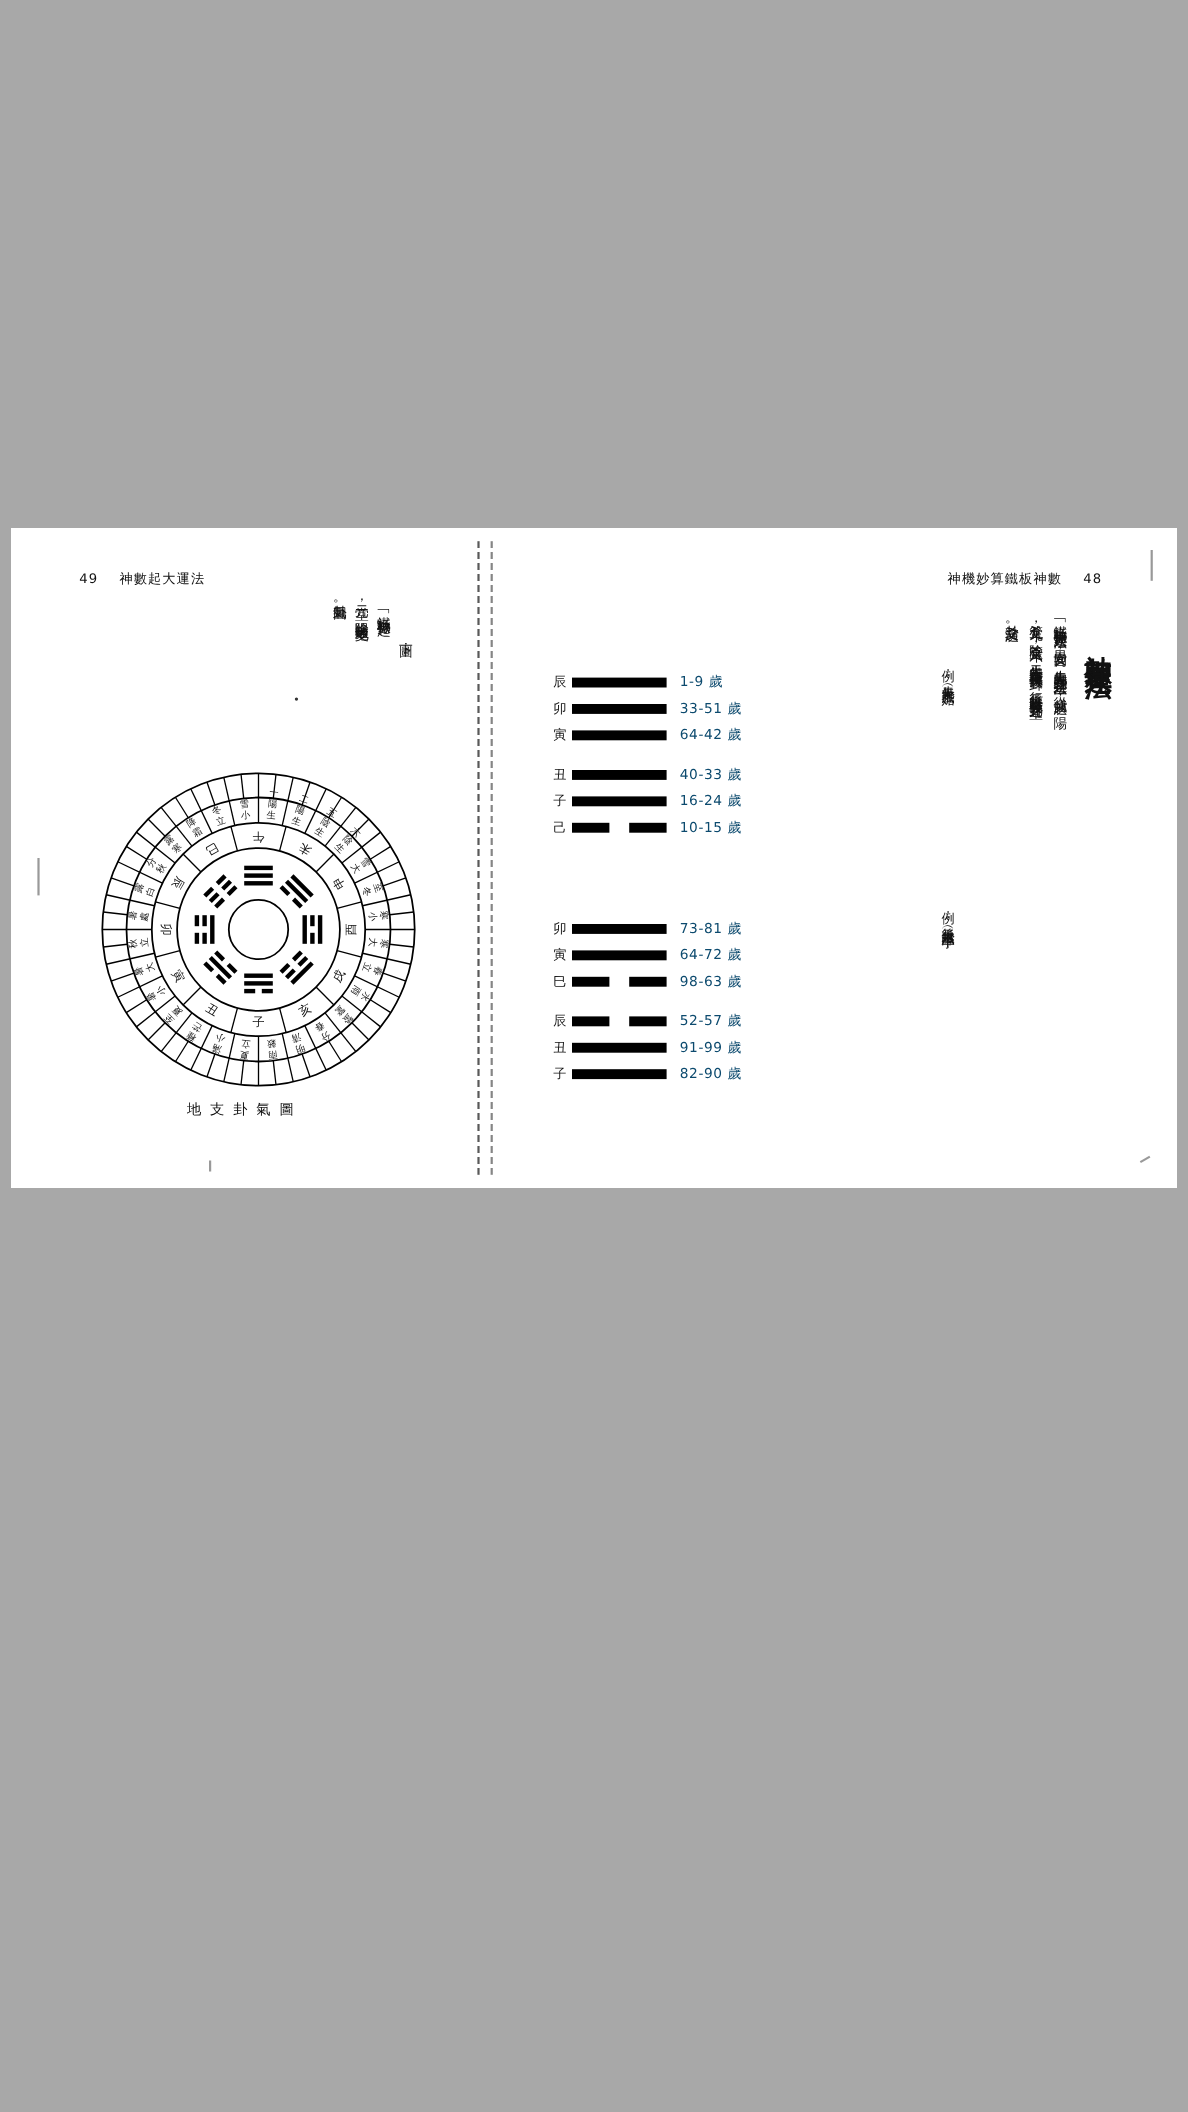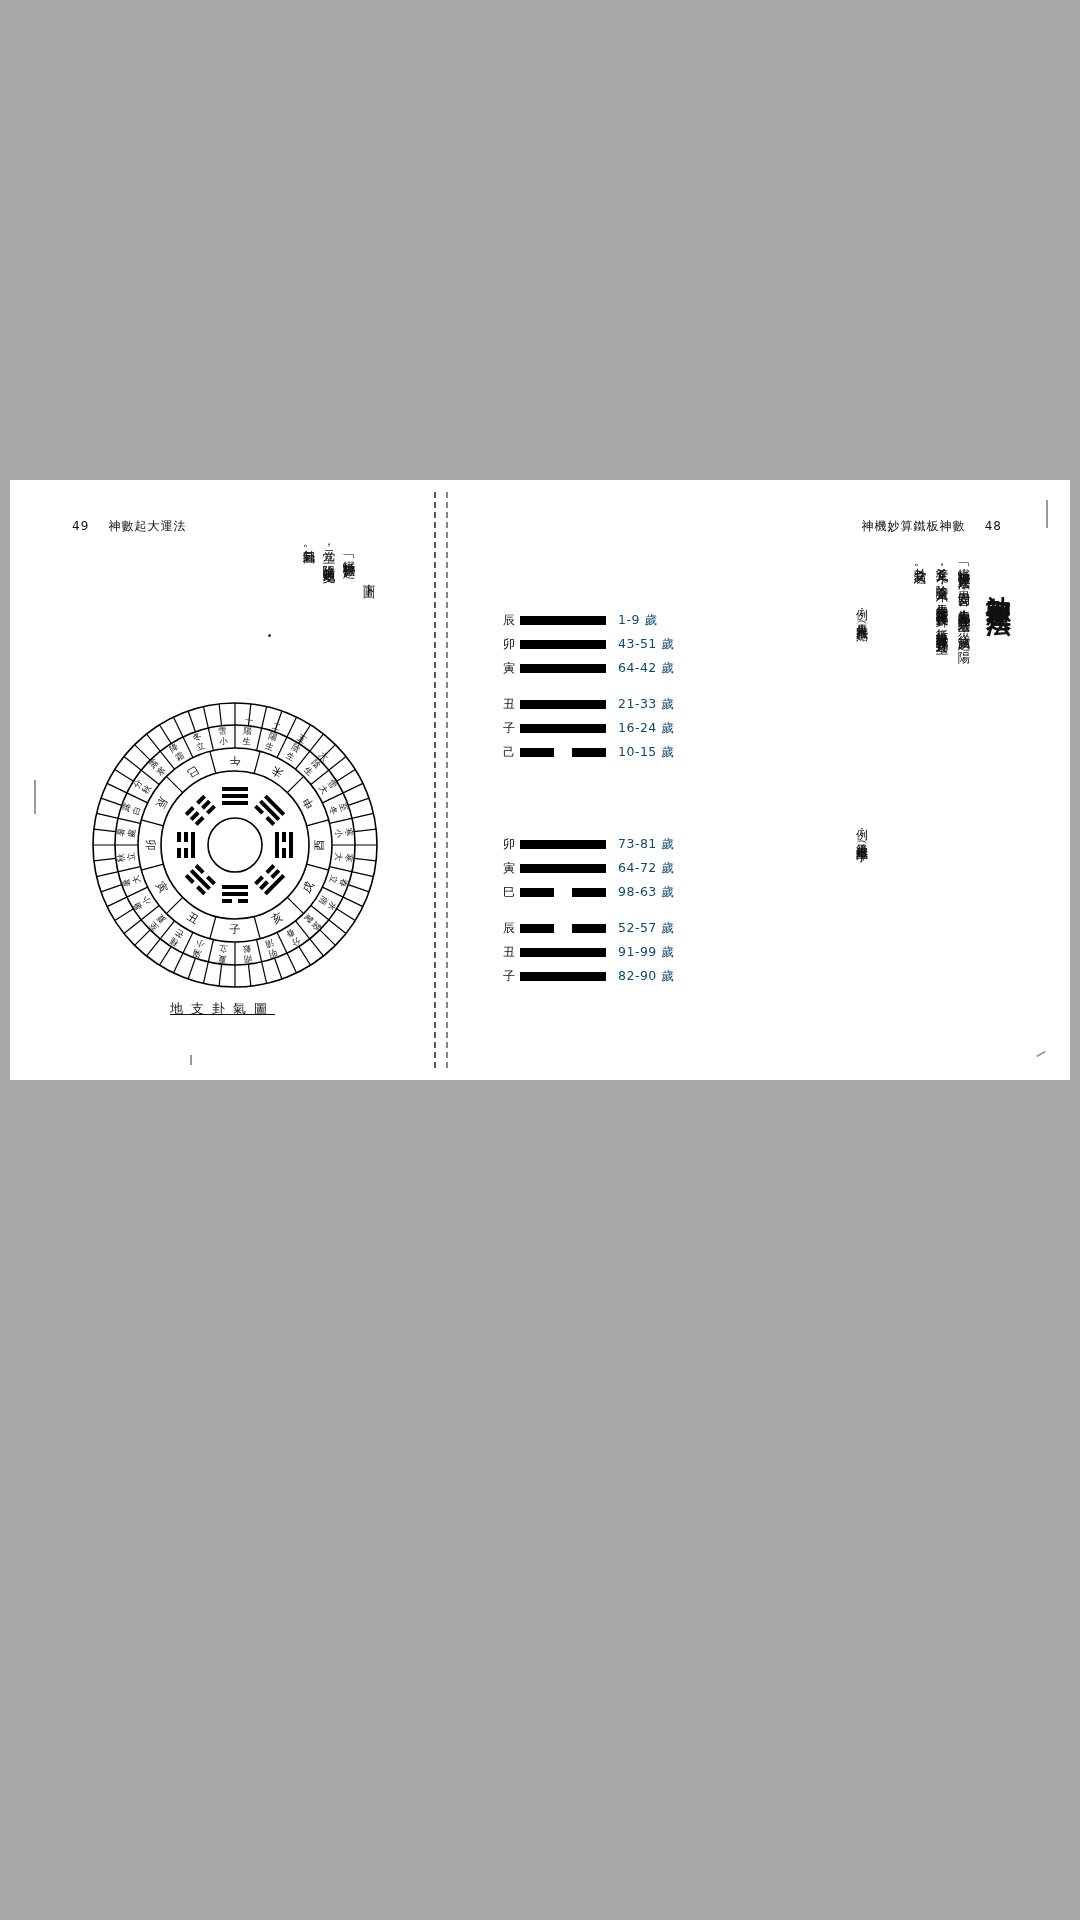--- a/index.html
+++ b/index.html
@@ -132,21 +132,20 @@
     line-height: 21px;
     letter-spacing: 1.5px;
     height: 180px;
   }
   #fig-caption {
     position: absolute;
     left: 160px;
     top: 520px;
     font-size: 13px;
     letter-spacing: 8px;
-    text-decoration: underline;
   }
   .dot {
     position: absolute;
     width: 3px; height: 3px;
     background: #333;
     border-radius: 50%;
   }
 
   
   .gutter {
@@ -444,36 +443,36 @@
             <div class="lines yang">
               <div class="seg"></div>
             </div>
             <div class="ages">1-9 歲</div>
           </div>
           <div class="hexrow">
             <div class="stem">卯</div>
             <div class="lines yang">
               <div class="seg"></div>
             </div>
-            <div class="ages">43-51 歲</div>
+            <div class="ages">33-51 歲</div>
           </div>
           <div class="hexrow">
             <div class="stem">寅</div>
             <div class="lines yang">
               <div class="seg"></div>
             </div>
             <div class="ages">64-42 歲</div>
           </div>
           <div class="spacer"></div>
           <div class="hexrow">
             <div class="stem">丑</div>
             <div class="lines yang">
               <div class="seg"></div>
             </div>
-            <div class="ages">21-33 歲</div>
+            <div class="ages">40-33 歲</div>
           </div>
           <div class="hexrow">
             <div class="stem">子</div>
             <div class="lines yang">
               <div class="seg"></div>
             </div>
             <div class="ages">16-24 歲</div>
           </div>
           <div class="hexrow">
             <div class="stem">己</div>

